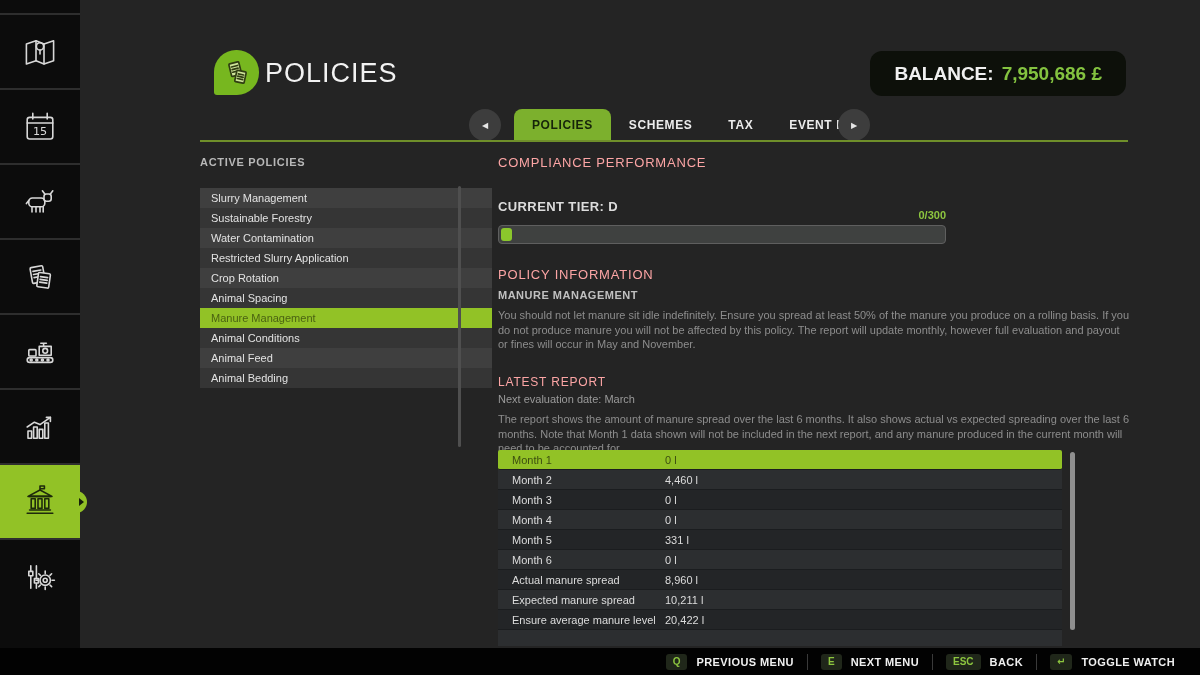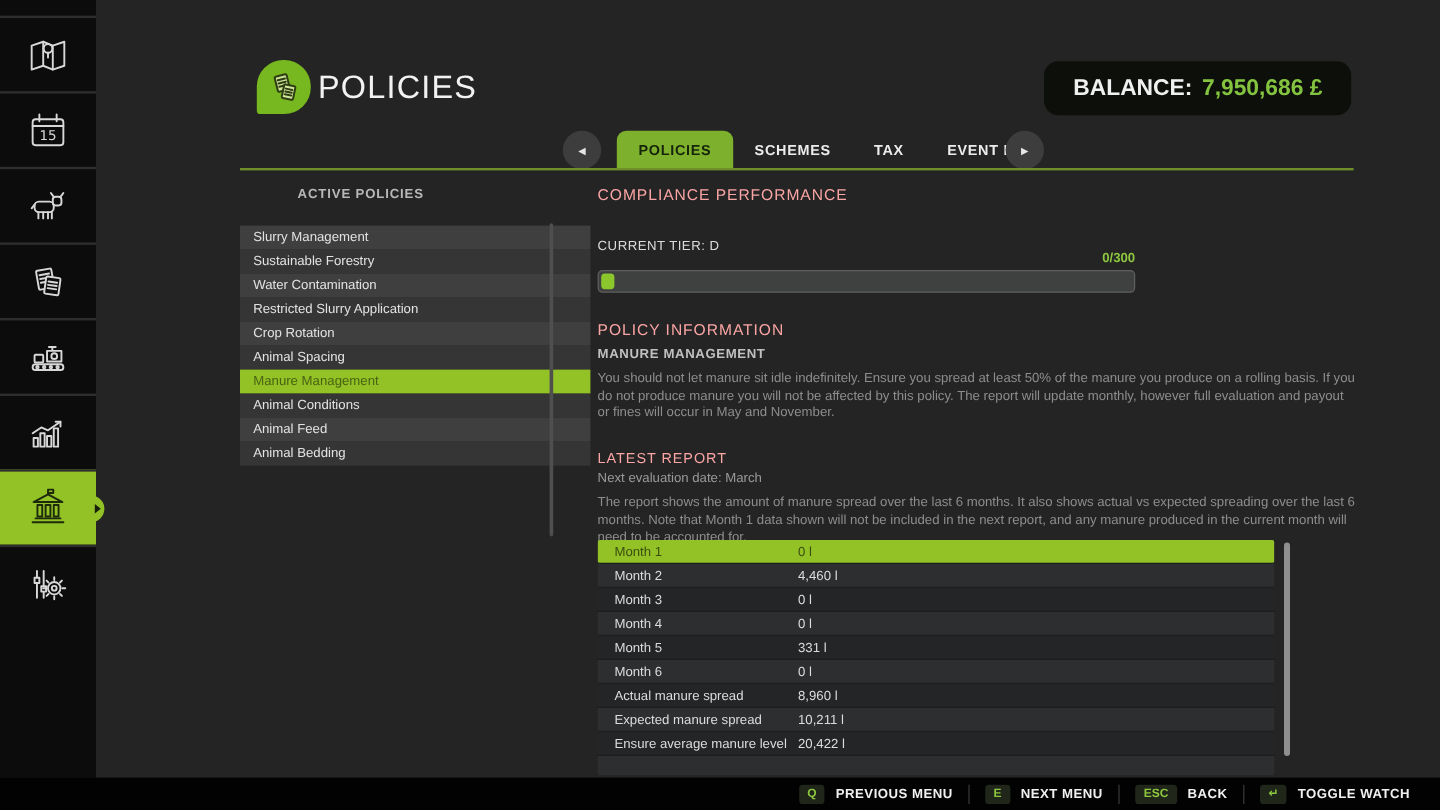--- a/index.html
+++ b/index.html
@@ -3,21 +3,21 @@
 <meta charset="utf-8">
 <style>
   :root{ --w:1200px; --h:675px; }
   *{margin:0;padding:0;box-sizing:border-box;}
   body{width:1200px;height:675px;background:#000;font-family:"Liberation Sans","DejaVu Sans",sans-serif;
        --accent:#7cb02d; --highlight:#92c226; --money:#84c340; --score:#8dc63f;}
   .stage{position:relative;width:1200px;height:675px;background:#242424;overflow:hidden;}
 
   
   .sidebar{position:absolute;left:0;top:0;width:80px;height:648px;background:#0c0c0c;}
-  .tile{width:80px;height:63px;border-top:2px solid #2e2e2e;display:flex;align-items:center;justify-content:center;position:relative;background:#0c0c0c;}
+  .tile{width:80px;height:75px;border-top:2px solid #2e2e2e;display:flex;align-items:center;justify-content:center;position:relative;background:#0c0c0c;}
   .tile.partial{height:13px;border-top:none;}
   .tile.partial-bottom{height:17px;}
   .tile.active{background:var(--highlight);}
   .tile.active::after{content:"";position:absolute;right:-7px;top:50%;transform:translateY(-50%);
         width:16px;height:22px;background:var(--highlight);border-radius:0 11px 11px 0;}
   .tile.active::before{content:"";position:absolute;right:-4px;top:50%;transform:translateY(-50%);z-index:2;
         border-left:5px solid #16200a;border-top:4px solid transparent;border-bottom:4px solid transparent;}
   .tile svg{width:40px;height:40px;}
 
   
@@ -33,32 +33,32 @@
   .tab-arrow{position:absolute;top:109px;width:32px;height:32px;border-radius:50%;background:#3d3d3d;border:none;
         color:#e6e6e6;font-size:8px;display:flex;align-items:center;justify-content:center;cursor:pointer;}
   .tab-arrow.left{left:469px;} .tab-arrow.right{left:838px;}
   .tabs{position:absolute;left:514px;top:109px;height:32px;display:flex;align-items:stretch;}
   .tab{border:none;background:transparent;color:#ececec;font-size:12px;font-weight:700;letter-spacing:0.6px;
         padding:0 18px;cursor:pointer;font-family:inherit;}
   .tab.active{background:var(--accent);color:#16240a;border-radius:8px 8px 0 0;}
   .tab-underline{position:absolute;left:200px;right:72px;top:140px;height:2px;background:#6f8f2a;}
 
   
-  .panel-h{position:absolute;font-size:11px;font-weight:700;color:#b8b8b8;letter-spacing:0.7px;margin-left:48px;}
+  .panel-h{position:absolute;font-size:11px;font-weight:700;color:#b8b8b8;letter-spacing:0.7px;}
   #active-policies-h{left:200px;top:156px;}
   .policy-list{position:absolute;left:200px;top:188px;width:292px;}
   .policy-row{height:20px;line-height:20px;font-size:11px;color:#e2e2e2;padding-left:11px;background:#3f3f3f;cursor:pointer;}
   .policy-row:nth-child(even){background:#353535;}
   .policy-row.selected{background:var(--highlight);color:#4a6212;}
   .list-scrollbar{position:absolute;left:458px;top:186px;width:3px;height:261px;background:#4f4f4f;border-radius:2px;}
 
   
   .sec-h{position:absolute;left:498px;font-size:13px;font-weight:400;color:#fca5a5;letter-spacing:0.8px;}
   #compliance-h{top:155px;}
-  .tier-lbl{position:absolute;left:498px;top:199px;font-size:11px;font-weight:400;color:#dcdcdc;letter-spacing:0.4px;}
+  .tier-lbl{position:absolute;left:498px;top:199px;font-size:13px;font-weight:700;color:#dcdcdc;letter-spacing:0.4px;}
   .score{position:absolute;left:498px;top:209px;width:448px;text-align:right;font-size:11px;font-weight:700;color:var(--score);}
   .progress{position:absolute;left:498px;top:225px;width:448px;height:19px;background:#3f4140;border:1px solid #5f5f5f;border-radius:4px;}
   .progress .fill{position:absolute;left:2px;top:2px;bottom:2px;width:11px;background:#8bc72c;border-radius:3px;}
   #policyinfo-h{top:267px;}
   .policy-name{position:absolute;left:498px;top:289px;font-size:11px;font-weight:700;color:#c0c0c0;letter-spacing:0.5px;}
   .para{position:absolute;left:498px;width:634px;font-size:11px;line-height:14.6px;color:#8d8d8d;}
   #policy-desc{top:308px;}
   #latest-h{top:375px;font-size:12px;}
   .next-eval{position:absolute;left:498px;top:393px;font-size:11px;color:#9a9a9a;}
   #report-desc{top:412px;}

